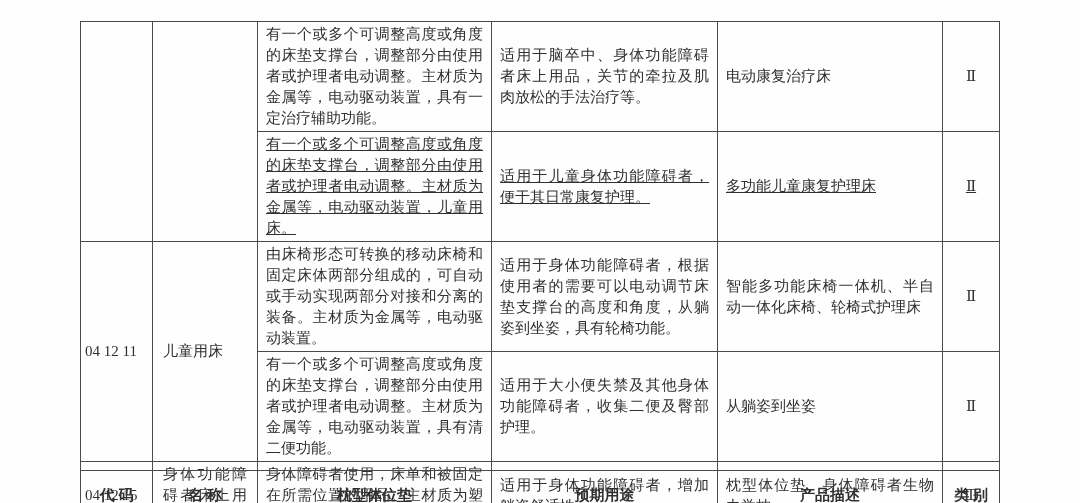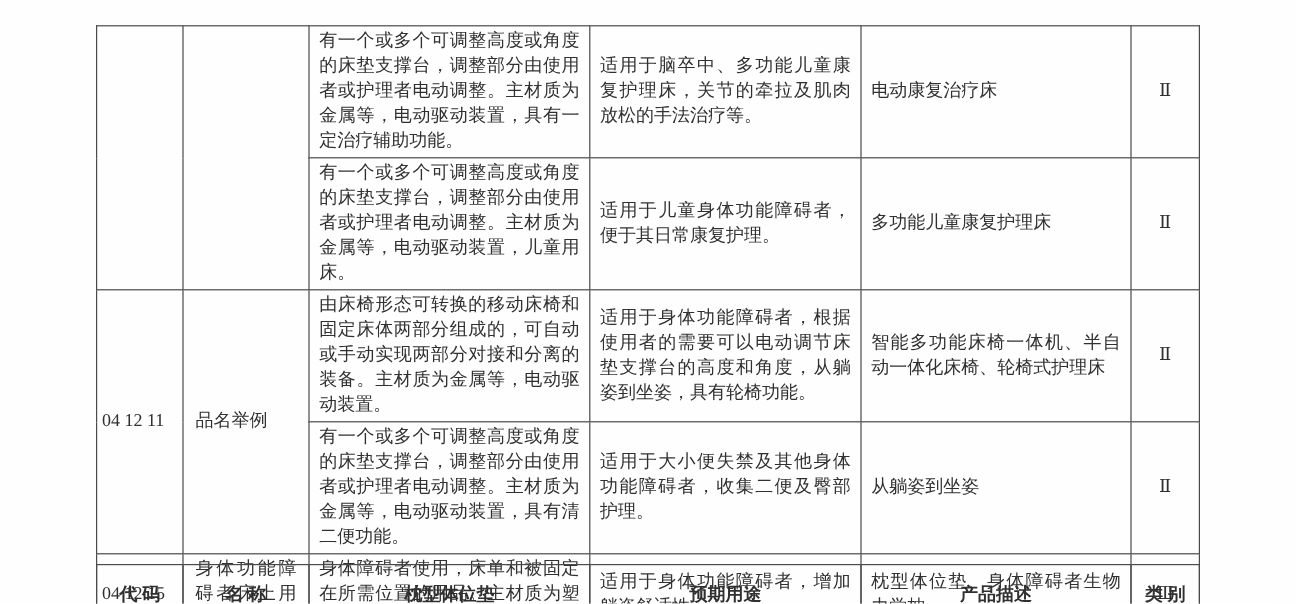--- a/index.html
+++ b/index.html
@@ -32,21 +32,21 @@
   }
   .t1 td {
     border: 1px solid #4a4a4a;
     font-size: 15px;
     line-height: 21px;
     padding: 2px 8px;
     vertical-align: middle;
     word-break: break-all;
   }
   .r1 { height: 87px; }
-  .r2 { height: 88px; }
+  .r2 { height: 88px; text-decoration: underline; }
   .r3 { height: 94px; }
   .r4 { height: 81px; }
   .r5 { height: 61px; }
   td.code {
     padding: 2px 4px;
     white-space: nowrap;
   }
   td.name {
     text-align: justify;
     padding: 2px 10px;
@@ -94,33 +94,33 @@
       <col style="width:234px">
       <col style="width:226px">
       <col style="width:225px">
       <col style="width:57px">
     </colgroup>
     <tbody>
       <tr class="r1">
         <td class="code" rowspan="2"></td>
         <td class="name" rowspan="2"></td>
         <td class="desc">有一个或多个可调整高度或角度的床垫支撑台，调整部分由使用者或护理者电动调整。主材质为金属等，电动驱动装置，具有一定治疗辅助功能。</td>
-        <td class="use">适用于脑卒中、多功能儿童康复护理床，关节的牵拉及肌肉放松的手法治疗等。</td>
+        <td class="use">适用于脑卒中、身体功能障碍者床上用品，关节的牵拉及肌肉放松的手法治疗等。</td>
         <td class="ex">电动康复治疗床</td>
         <td class="cat">Ⅱ</td>
       </tr>
       <tr class="r2">
         <td class="desc">有一个或多个可调整高度或角度的床垫支撑台，调整部分由使用者或护理者电动调整。主材质为金属等，电动驱动装置，儿童用床。</td>
         <td class="use">适用于儿童身体功能障碍者，便于其日常康复护理。</td>
         <td class="ex">多功能儿童康复护理床</td>
         <td class="cat">Ⅱ</td>
       </tr>
       <tr class="r3">
         <td class="code" rowspan="2">04 12 11</td>
-        <td class="name" rowspan="2">品名举例</td>
+        <td class="name" rowspan="2">儿童用床</td>
         <td class="desc">由床椅形态可转换的移动床椅和固定床体两部分组成的，可自动或手动实现两部分对接和分离的装备。主材质为金属等，电动驱动装置。</td>
         <td class="use">适用于身体功能障碍者，根据使用者的需要可以电动调节床垫支撑台的高度和角度，从躺姿到坐姿，具有轮椅功能。</td>
         <td class="ex">智能多功能床椅一体机、半自动一体化床椅、轮椅式护理床</td>
         <td class="cat">Ⅱ</td>
       </tr>
       <tr class="r4">
         <td class="desc">有一个或多个可调整高度或角度的床垫支撑台，调整部分由使用者或护理者电动调整。主材质为金属等，电动驱动装置，具有清二便功能。</td>
         <td class="use">适用于大小便失禁及其他身体功能障碍者，收集二便及臀部护理。</td>
         <td class="ex">从躺姿到坐姿</td>
         <td class="cat">Ⅱ</td>

